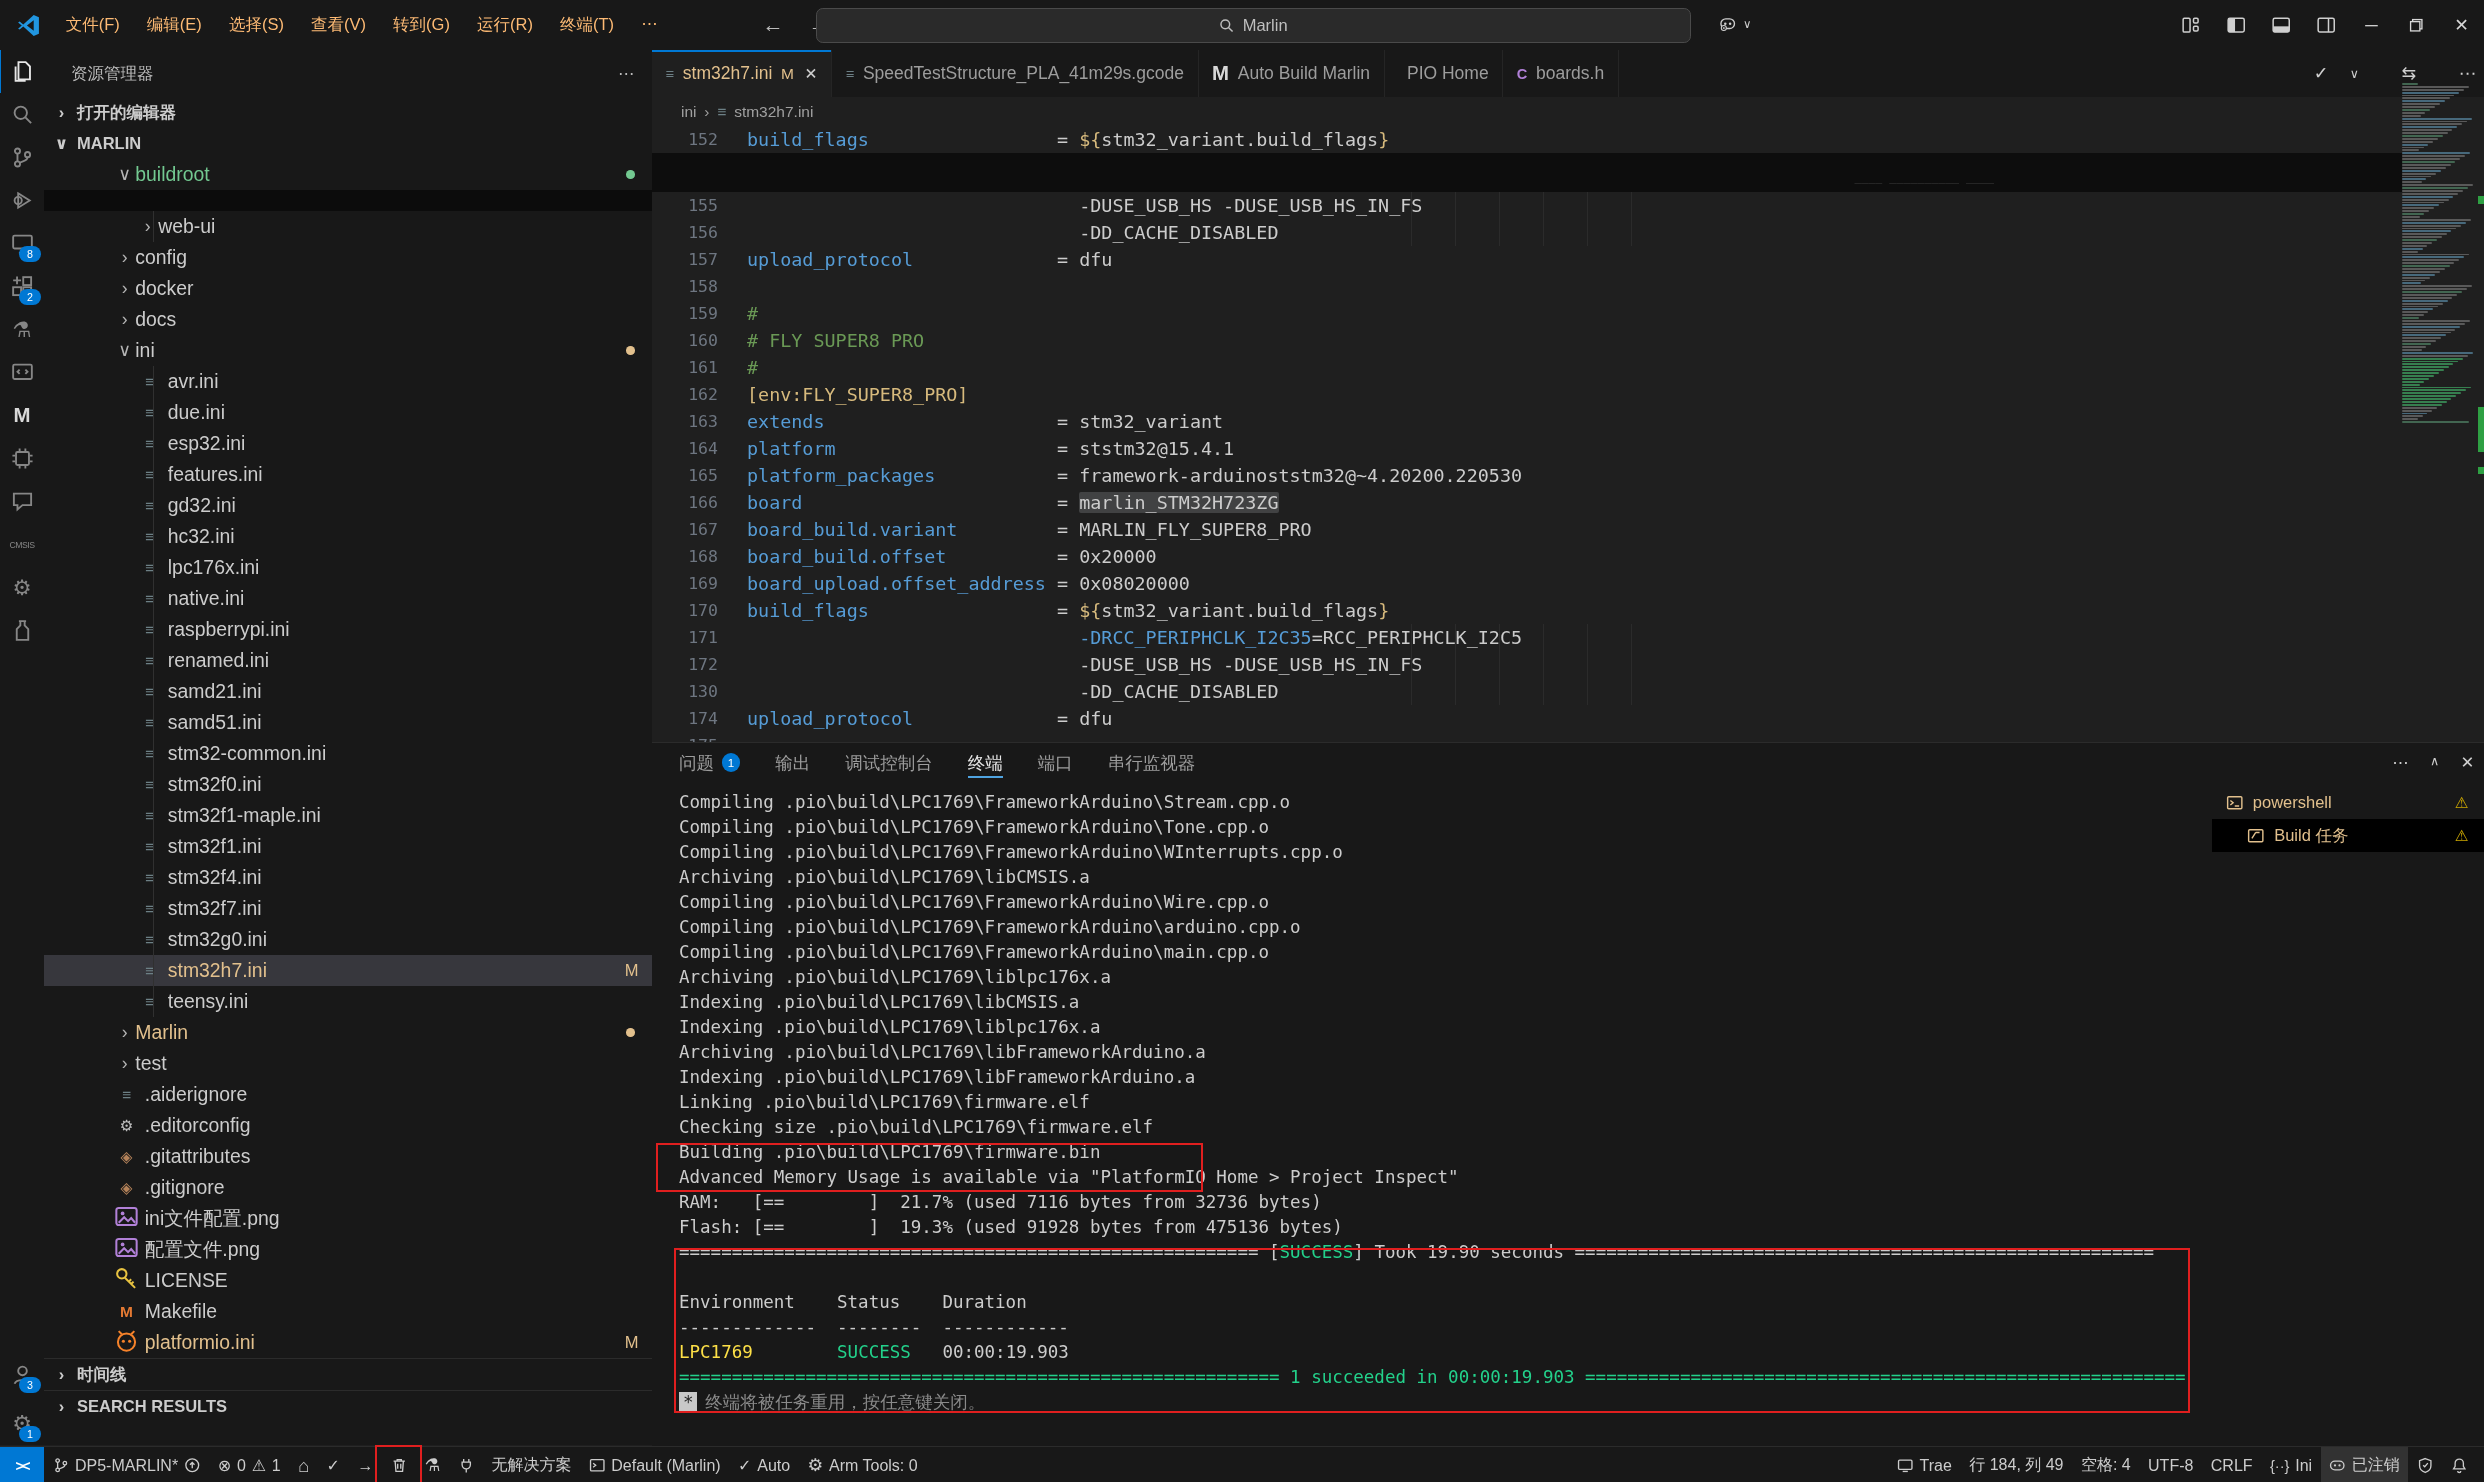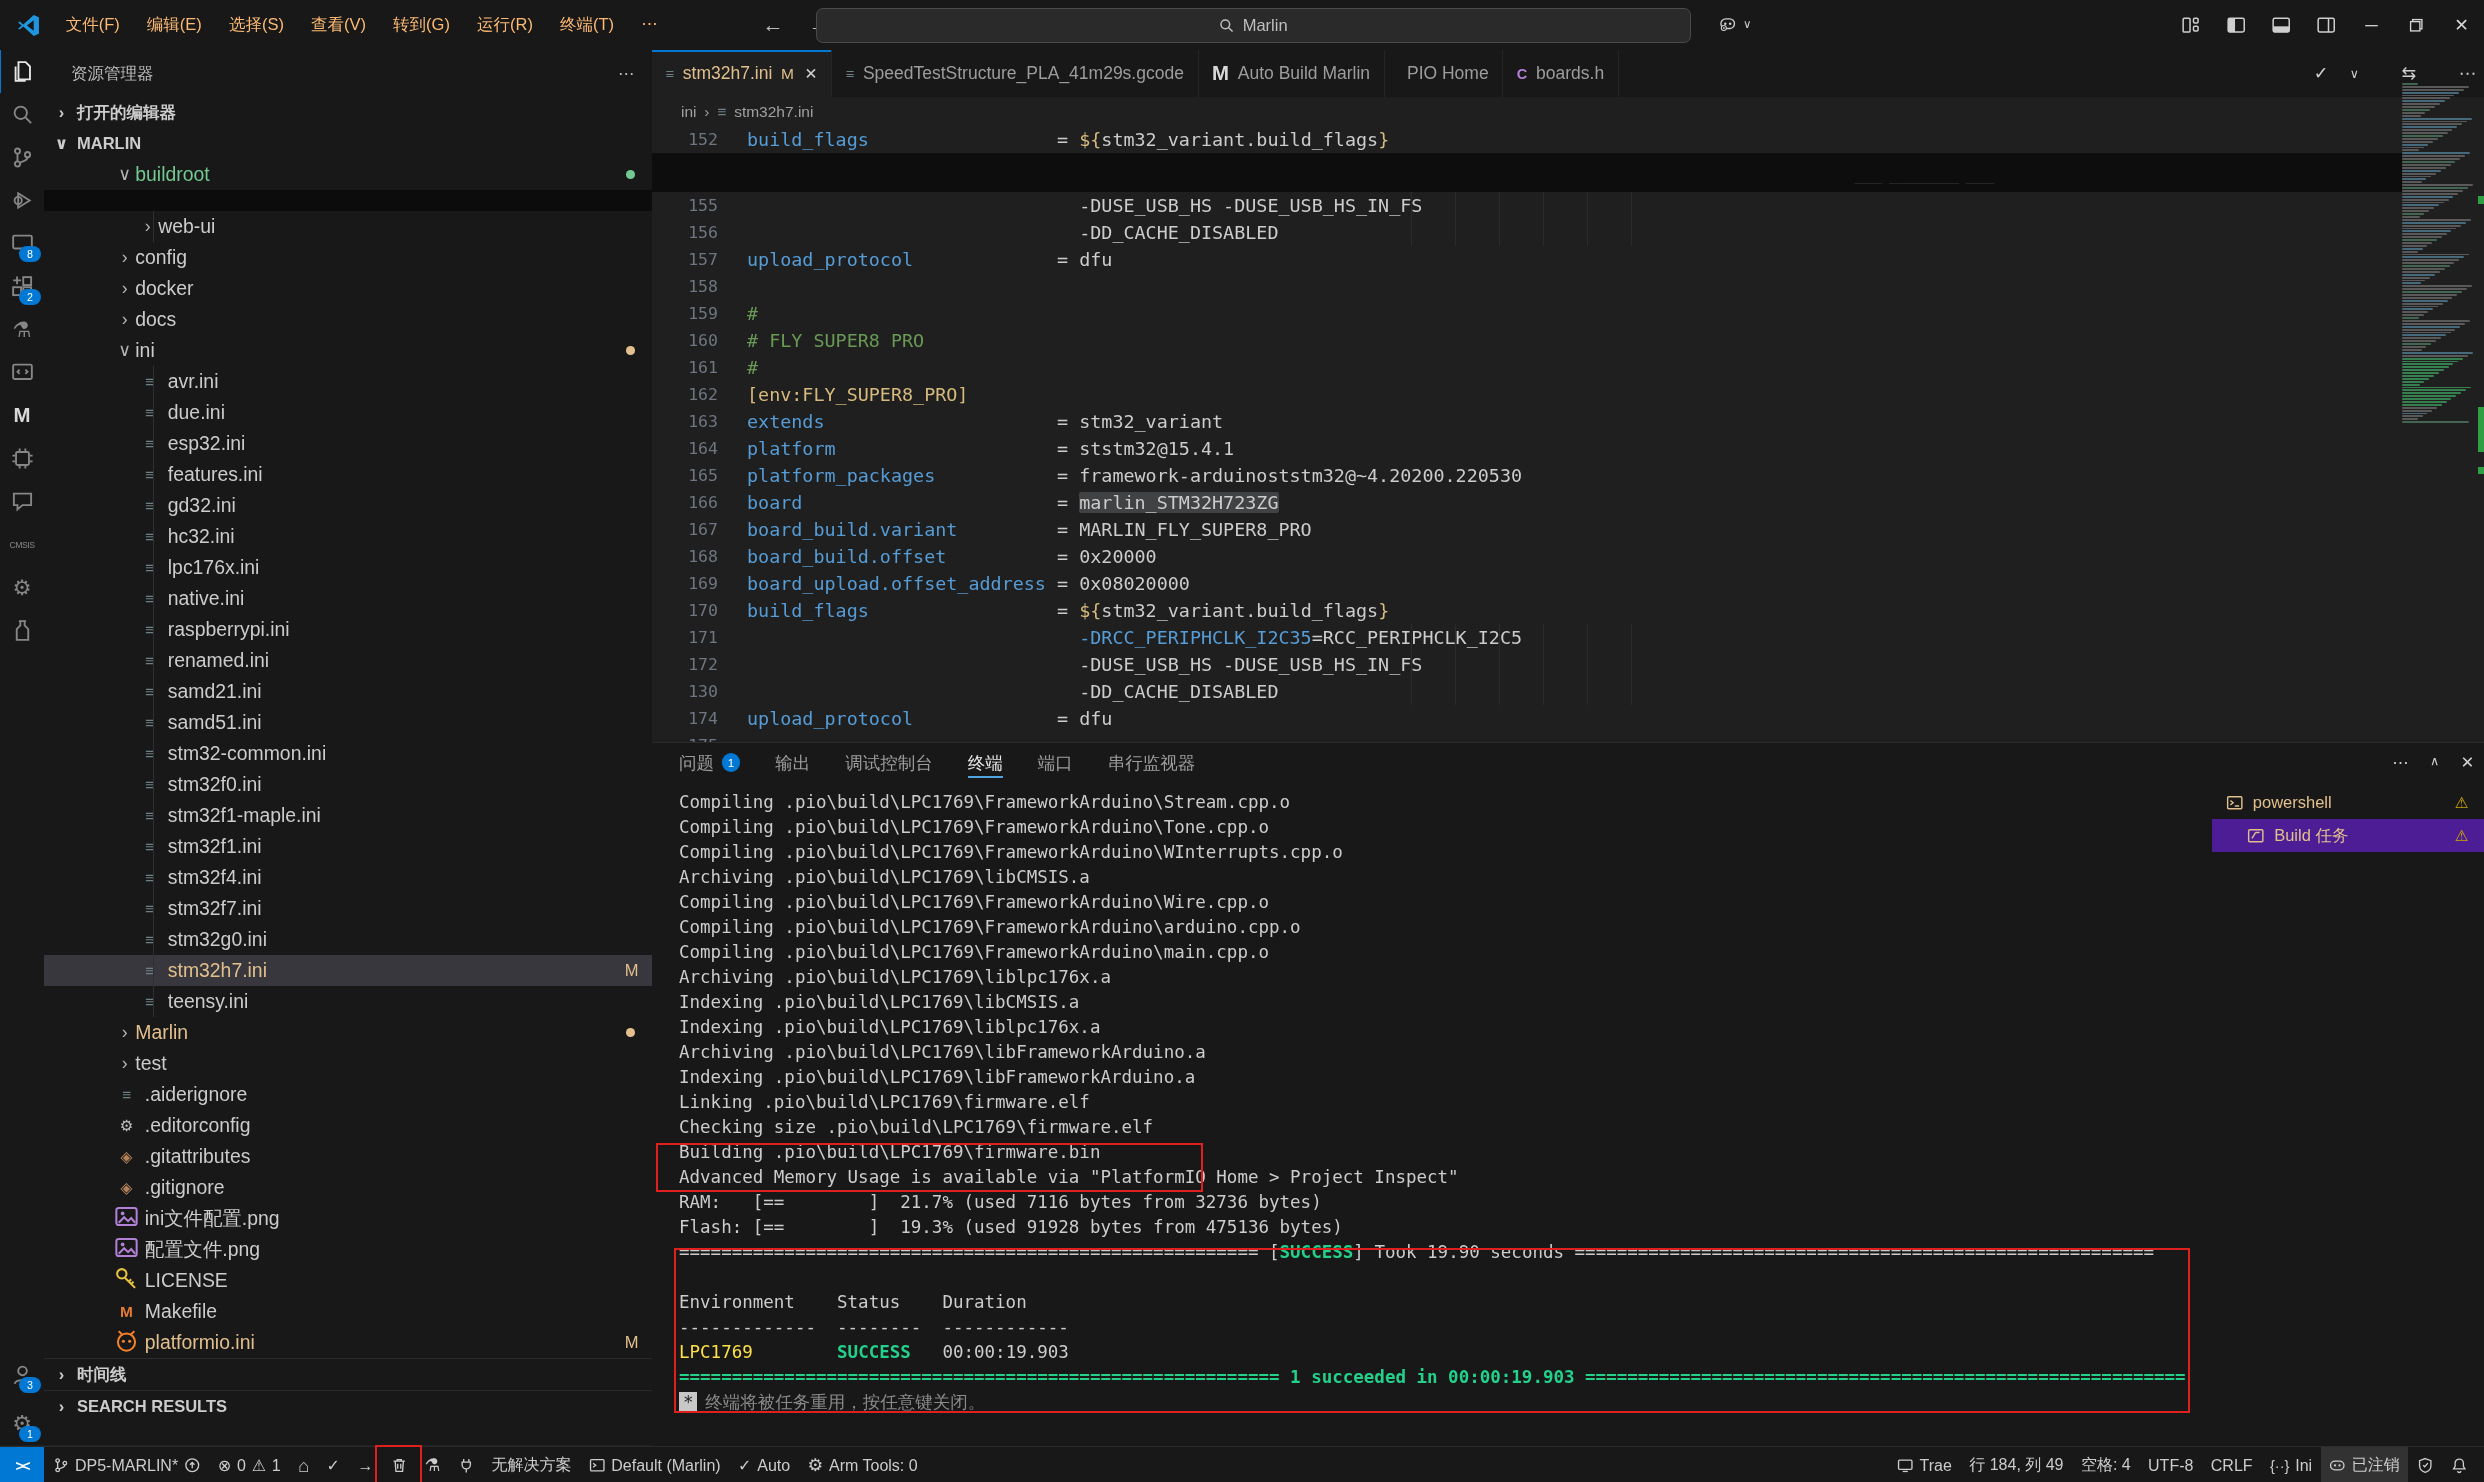--- a/index.html
+++ b/index.html
@@ -71,25 +71,25 @@
   .panel-bar{position:absolute;left:0;top:0;right:0;height:39px;display:flex;align-items:flex-end;}
   .ptabs{display:flex;margin-left:27px;gap:35px;font-size:17.5px;color:#9d9d9d;}
   .ptab{position:relative;height:39px;display:flex;align-items:center;gap:7.8px;}
   .ptab.active{color:#e7e7e7;}
   .ptab.active::after{content:"";position:absolute;left:0;right:0;bottom:3.9px;height:1.9px;background:#4fa3e0;}
   .pbadge{min-width:18.4px;height:18.4px;border-radius:9.7px;background:#0078d4;color:#fff;font-size:11.6px;display:flex;align-items:center;justify-content:center;}
   .panel-actions{position:absolute;right:9.7px;top:0;height:39px;display:flex;align-items:center;gap:21.3px;color:#cfcfcf;font-size:16.5px;}
   .terminal{position:absolute;left:27px;top:47px;width:1533px;bottom:0;overflow:hidden;
      font-family:"DejaVu Sans Mono","Liberation Mono",monospace;font-size:17.5px;line-height:25px;white-space:pre;}
   .terminal .t-line{height:25px;}
-  .tc-grn{color:#23d18b;font-weight:bold;} .tc-cyn{color:#fde047;} .tc-dim{color:#8a8a8a;}
+  .tc-grn{color:#23d18b;} .tc-cyn{color:#fde047;} .tc-dim{color:#8a8a8a;}
   .star{background:#c8c8c8;color:#1e1e1e;padding:0 3.9px;margin-right:7.8px;}
   .termlist{position:absolute;right:0;top:43px;width:272px;}
   .tl-row{height:33px;display:flex;align-items:center;gap:9.7px;padding-left:13.6px;position:relative;font-size:16.5px;color:#e2c08d;}
-  .tl-row.sel{background:#4c1d95;padding-left:35px;}
+  .tl-row.sel{background:#000000;padding-left:35px;}
   .tl-row svg{width:17.5px;height:17.5px;flex:none;}
   .tl-warn{position:absolute;right:15.5px;color:#cca700;font-size:15.5px;}
   
   .statusbar{position:absolute;left:0;top:1446px;width:2484px;height:37px;background:#181818;border-top:1px solid #2b2b2b;
      display:flex;align-items:center;font-size:16px;color:#cccccc;}
   .remote{width:44px;height:37px;background:#0078d4;color:#fff;display:flex;align-items:center;justify-content:center;font-size:14.6px;font-weight:bold;letter-spacing:-1.9px;}
   .sb-item{display:flex;align-items:center;gap:5.8px;padding:0 8.7px;height:37px;white-space:nowrap;}
   .sb-item svg{width:16.5px;height:16.5px;}
   .sb-left{display:flex;align-items:center;}
   .sb-right{margin-left:auto;display:flex;align-items:center;margin-right:7.8px;}

